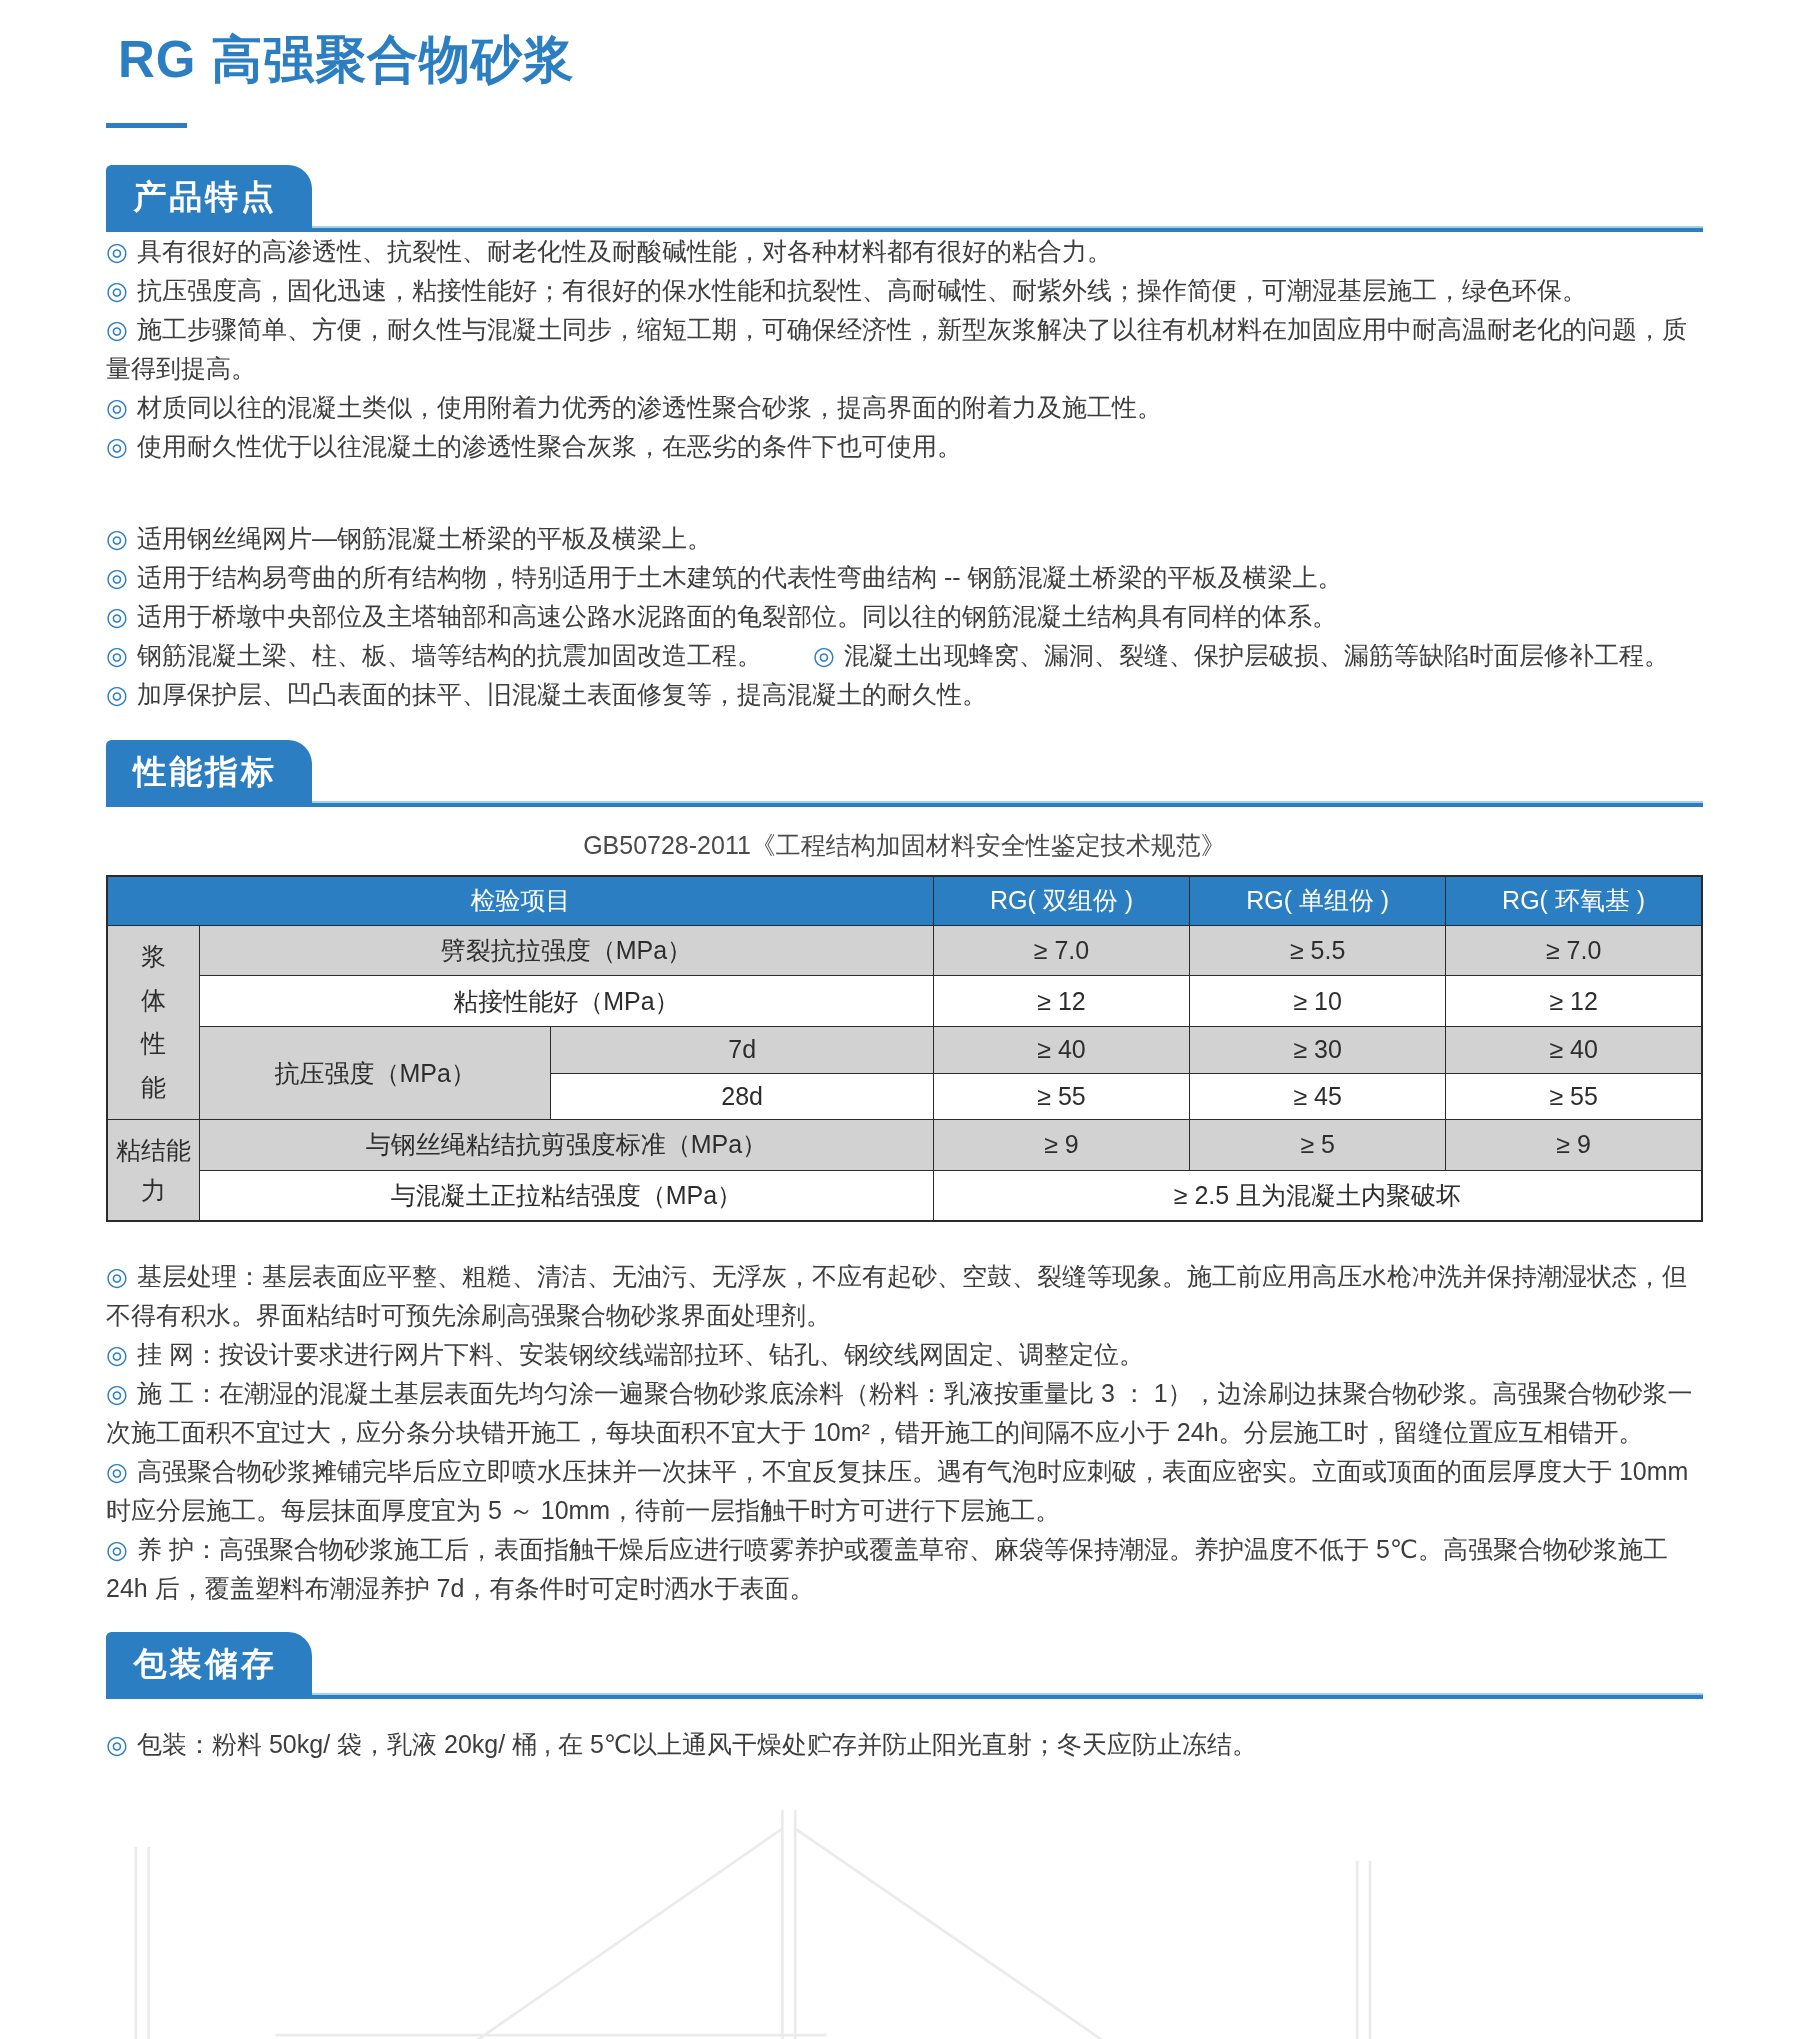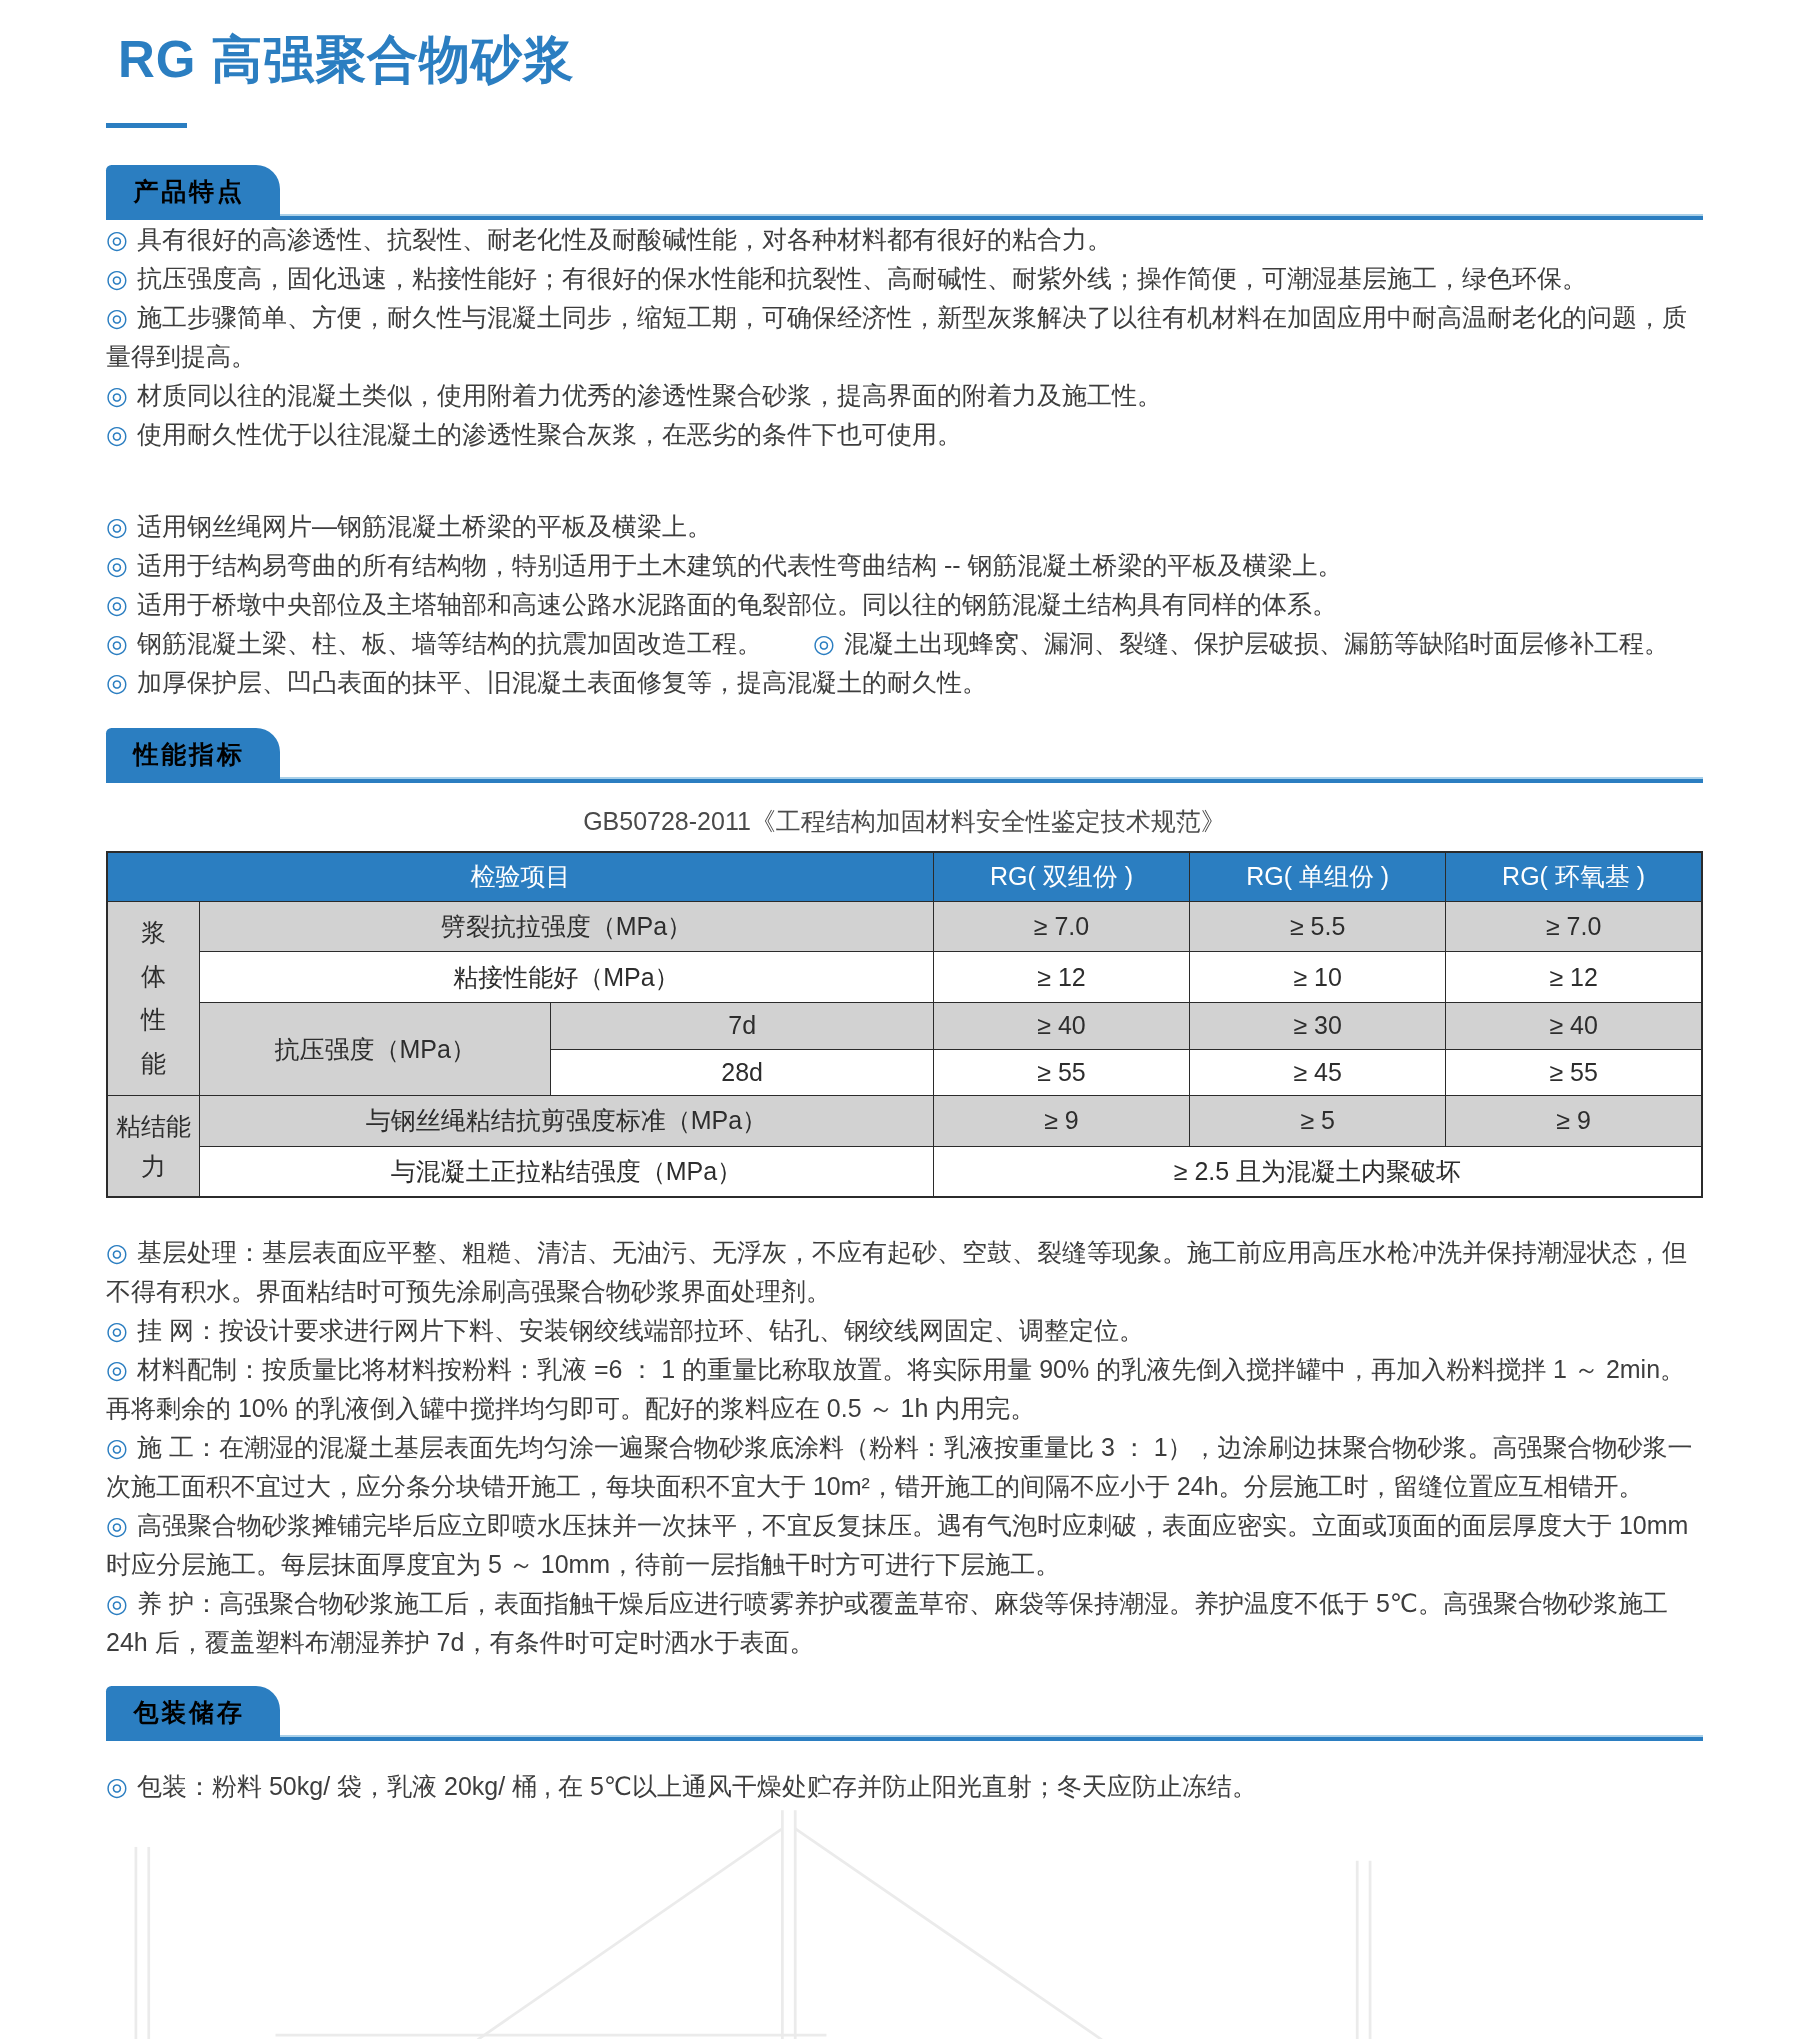--- a/index.html
+++ b/index.html
@@ -44,22 +44,22 @@
     margin-top:0;
   }
   .sec-rule{
     position:absolute;left:0;right:0;bottom:0;height:6.4px;
     background:linear-gradient(to bottom,var(--accent-light) 0 30%,var(--accent) 30% 100%);
   }
   .badge{
     position:relative;
     display:inline-block;
     background:var(--accent);
-    color:#000000;
-    font-size:25px;
+    color:#ffffff;
+    font-size:33px;
     font-weight:bold;
     letter-spacing:2.8px;
     padding:10px 35px 12px 27.5px;
     border-radius:5.5px 24px 0 0;
     z-index:1;
   }
   
   .blist{
     font-size:25px;
     line-height:1.56;
@@ -241,21 +241,20 @@
             <td colspan="3">≥ 2.5 且为混凝土内聚破坏</td>
           </tr>
         </tbody>
       </table>
     </section>
 
     <section class="s-proc">
       <div class="blist mt-proc">
         <p class="bitem"><span class="bullet">◎</span><span>基层处理：基层表面应平整、粗糙、清洁、无油污、无浮灰，不应有起砂、空鼓、裂缝等现象。施工前应用高压水枪冲洗并保持潮湿状态，但不得有积水。界面粘结时可预先涂刷高强聚合物砂浆界面处理剂。</span></p>
         <p class="bitem"><span class="bullet">◎</span><span>挂 网：按设计要求进行网片下料、安装钢绞线端部拉环、钻孔、钢绞线网固定、调整定位。</span></p>
-        <p class="bitem"><span class="bullet">◎</span><span>材料配制：按质量比将材料按粉料：乳液 =6 ： 1 的重量比称取放置。将实际用量 90% 的乳液先倒入搅拌罐中，再加入粉料搅拌 1 ～ 2min。再将剩余的 10% 的乳液倒入罐中搅拌均匀即可。配好的浆料应在 0.5 ～ 1h 内用完。</span></p>
         <p class="bitem"><span class="bullet">◎</span><span>施 工：在潮湿的混凝土基层表面先均匀涂一遍聚合物砂浆底涂料（粉料：乳液按重量比 3 ： 1），边涂刷边抹聚合物砂浆。高强聚合物砂浆一次施工面积不宜过大，应分条分块错开施工，每块面积不宜大于 10m²，错开施工的间隔不应小于 24h。分层施工时，留缝位置应互相错开。</span></p>
         <p class="bitem"><span class="bullet">◎</span><span>高强聚合物砂浆摊铺完毕后应立即喷水压抹并一次抹平，不宜反复抹压。遇有气泡时应刺破，表面应密实。立面或顶面的面层厚度大于 10mm 时应分层施工。每层抹面厚度宜为 5 ～ 10mm，待前一层指触干时方可进行下层施工。</span></p>
         <p class="bitem"><span class="bullet">◎</span><span>养 护：高强聚合物砂浆施工后，表面指触干燥后应进行喷雾养护或覆盖草帘、麻袋等保持潮湿。养护温度不低于 5℃。高强聚合物砂浆施工 24h 后，覆盖塑料布潮湿养护 7d，有条件时可定时洒水于表面。</span></p>
       </div>
     </section>
 
     <section class="s-pack">
       <div class="sec-head">
         <span class="badge">包装储存</span>
         <span class="sec-rule"></span>

